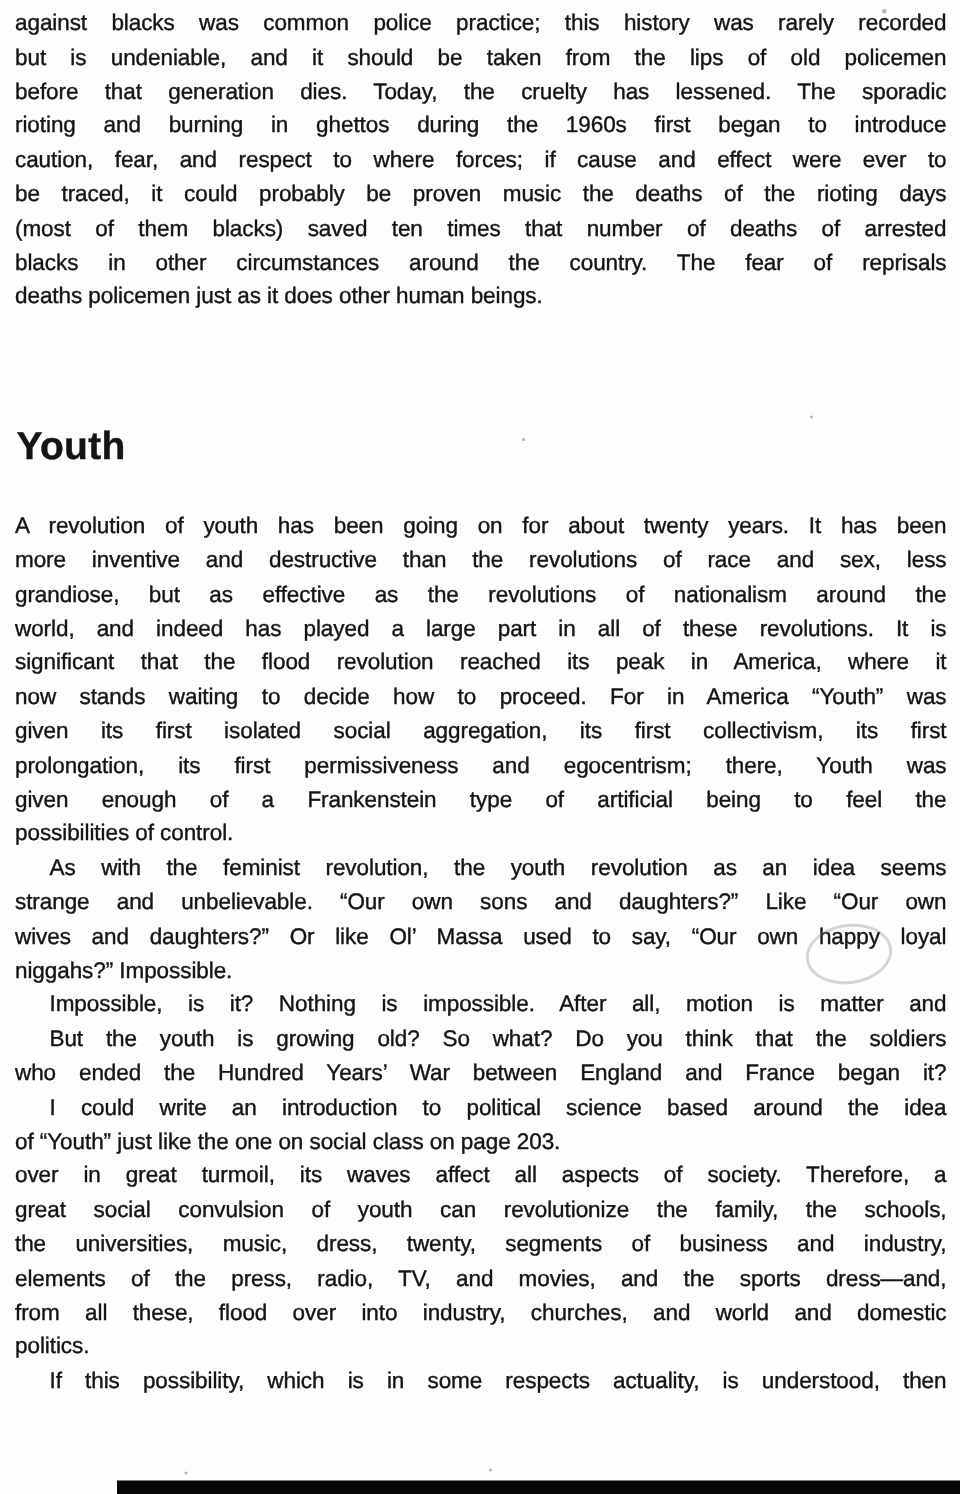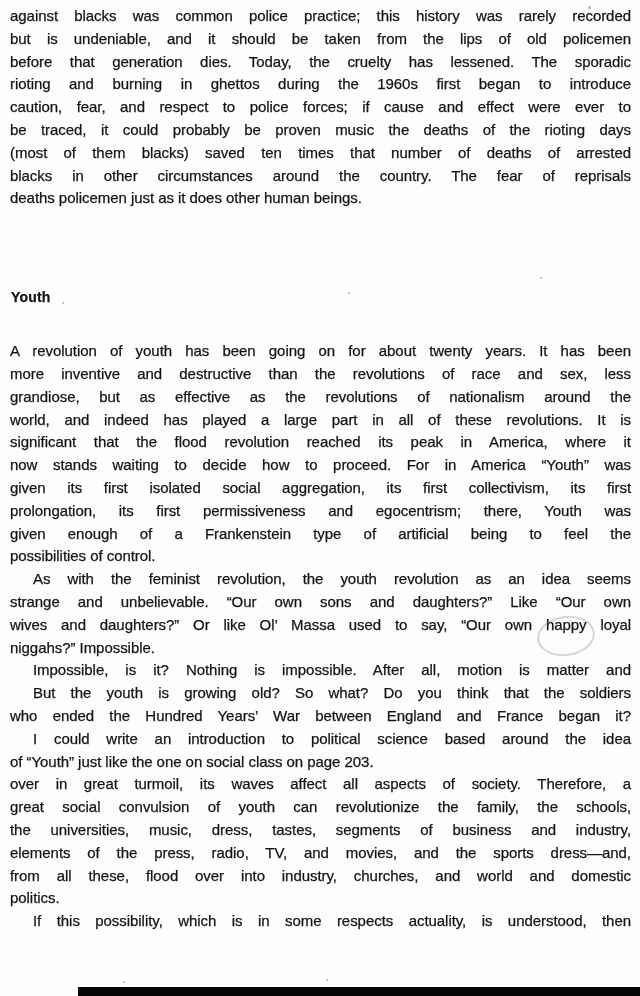--- a/index.html
+++ b/index.html
@@ -11,21 +11,21 @@
     font-family:"Liberation Sans", sans-serif;
     color:#141414;
   }
   .page{
     position:absolute;top:0;left:10px;width:621px;
     -webkit-text-stroke:0.25px #141414;
   }
   #intro-slot{margin-top:5px;}
   .heading{
     margin:75px 0 0 1px;
-    font-size:14px;line-height:24px;font-weight:700;
+    font-size:26px;line-height:24px;font-weight:700;
     letter-spacing:0.2px;
   }
   #paras-slot{margin-top:31px;}
   .para{margin:0;}
   .line{
     font-size:15px;
     line-height:22.8px;
     text-align:justify;
     text-align-last:justify;
     letter-spacing:-0.05px;
@@ -50,21 +50,21 @@
 </head>
 <body>
 
 <main class="page">
   <div id="intro-slot">
       <div class="para">
         <div class="line"><span>against blacks was common police practice; this history was rarely recorded</span></div>
         <div class="line"><span>but is undeniable, and it should be taken from the lips of old policemen</span></div>
         <div class="line"><span>before that generation dies. Today, the cruelty has lessened. The sporadic</span></div>
         <div class="line"><span>rioting and burning in ghettos during the 1960s first began to introduce</span></div>
-        <div class="line"><span>caution, fear, and respect to police forces; if cause and effect were ever to</span></div>
+        <div class="line"><span>caution, fear, and respect to where forces; if cause and effect were ever to</span></div>
         <div class="line"><span>be traced, it could probably be proven music the deaths of the rioting days</span></div>
         <div class="line"><span>(most of them blacks) saved ten times that number of deaths of arrested</span></div>
         <div class="line"><span>blacks in other circumstances around the country. The fear of reprisals</span></div>
         <div class="line endline"><span>deaths policemen just as it does other human beings.</span></div>
       </div>
     </div>
   <h2 class="heading">Youth</h2>
   <div id="paras-slot">
       <div class="para">
         <div class="line"><span>A revolution of youth has been going on for about twenty years. It has been</span></div>
@@ -91,21 +91,21 @@
         <div class="line indent"><span>But the youth is growing old? So what? Do you think that the soldiers</span></div>
         <div class="line"><span>who ended the Hundred Years’ War between England and France began it?</span></div>
       </div>
       <div class="para">
         <div class="line indent"><span>I could write an introduction to political science based around the idea</span></div>
         <div class="line endline"><span>of “Youth” just like the one on social class on page 203.</span></div>
       </div>
       <div class="para">
         <div class="line"><span>over in great turmoil, its waves affect all aspects of society. Therefore, a</span></div>
         <div class="line"><span>great social convulsion of youth can revolutionize the family, the schools,</span></div>
-        <div class="line"><span>the universities, music, dress, tastes, segments of business and industry,</span></div>
+        <div class="line"><span>the universities, music, dress, twenty, segments of business and industry,</span></div>
         <div class="line"><span>elements of the press, radio, TV, and movies, and the sports dress—and,</span></div>
         <div class="line"><span>from all these, flood over into industry, churches, and world and domestic</span></div>
         <div class="line endline"><span>politics.</span></div>
       </div>
       <div class="para">
         <div class="line indent"><span>If this possibility, which is in some respects actuality, is understood, then</span></div>
       </div>
     </div>
 </main>
 

